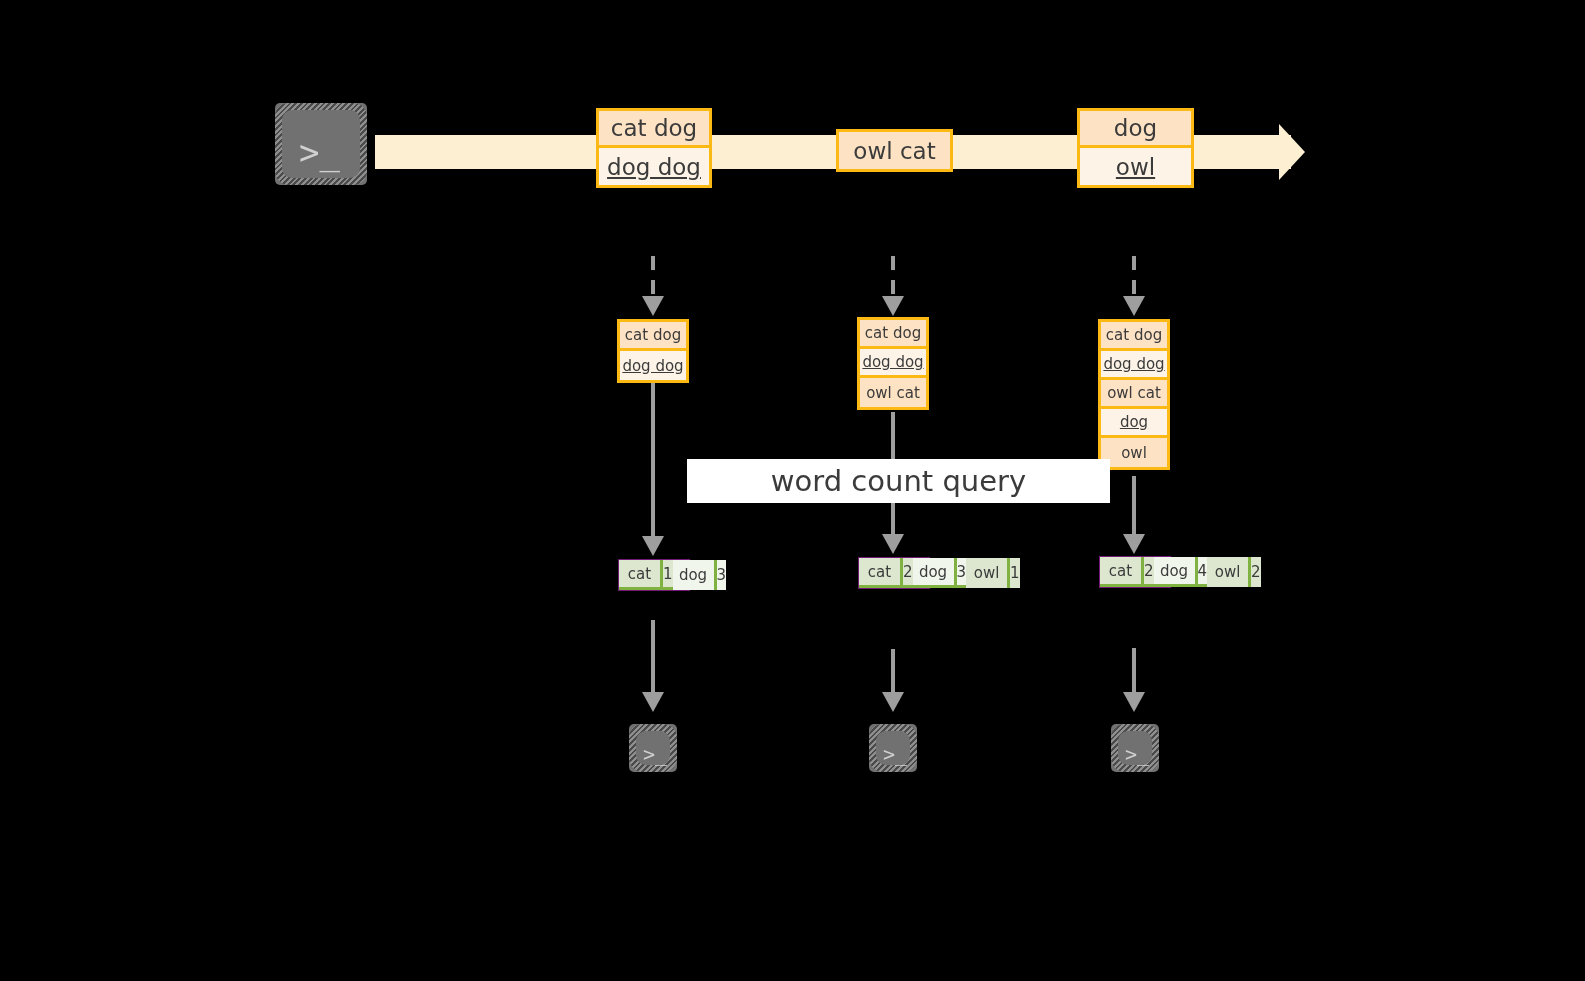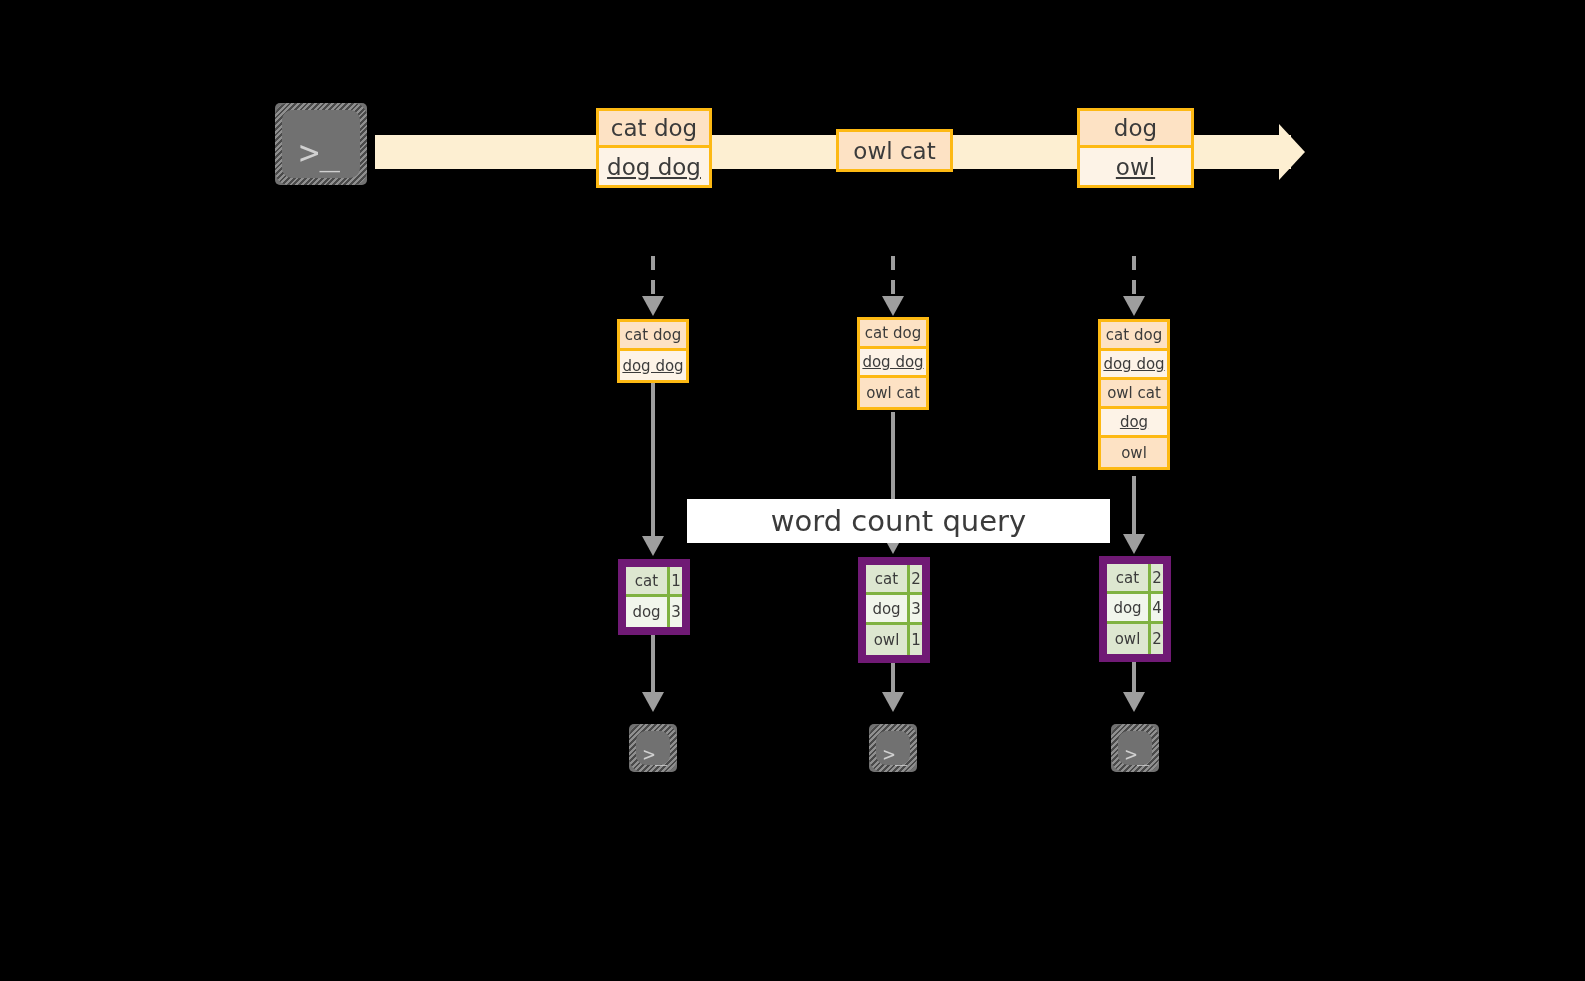--- a/index.html
+++ b/index.html
@@ -91,25 +91,25 @@
 
   
   .ostack.big .orow { font-size: 23px; height: 37px; }
   
   .ostack.small .orow { font-size: 15px; height: 29px; }
 
   
   .gtable {
     position: absolute;
     box-sizing: border-box;
-    border: 8px solid #701a75;
+    border: 1px solid #701a75;
     background: #e5e5e5;
     z-index: 4;
     display: flex;
-    flex-direction: column;
+    flex-direction: row;
   }
   .grow {
     display: flex;
     box-sizing: border-box;
     height: 30px;
     border-bottom: 3px solid #7fb241;
   }
   .grow:last-child { border-bottom: none; }
   .grow.shade-a { background: #dde7d0; }
   .grow.shade-b { background: #f1f6ec; }
@@ -162,21 +162,20 @@
   .query-label {
     position: absolute;
     background: #ffffff;
     color: #3b3b3b;
     display: flex;
     align-items: center;
     justify-content: center;
     font-size: 29px;
     z-index: 5;
     white-space: nowrap;
-    margin-top: 40px;
   }
 </style>
 </head>
 <body>
 
 <div id="stage">
 
   <div class="term" style="left:266px; top:94px; width:110px; height:100px;">
     <div class="term-hatch"></div>
     <div class="term-inner"></div>

